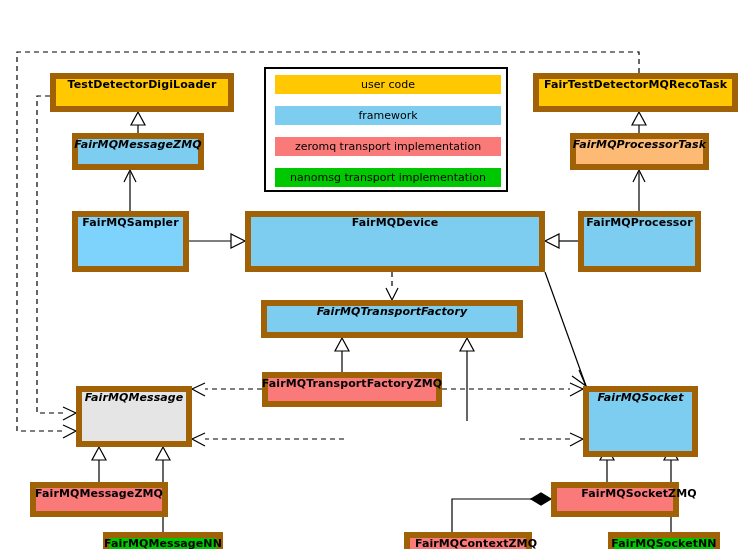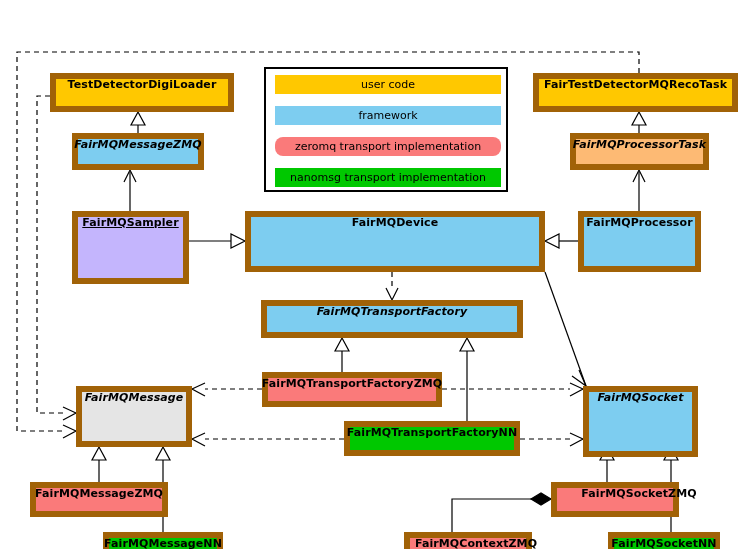--- a/index.html
+++ b/index.html
@@ -180,37 +180,37 @@
     </g>
   </svg>
 
   <div id="legend" style="left:264px; top:31px; width:244px; height:125px;">
     <div class="legend-row" style="left:9px; top:6px; width:226px; height:19px; background:#FFC800;">
       <span>user code</span>
     </div>
     <div class="legend-row" style="left:9px; top:37px; width:226px; height:19px; background:#7DCDF0;">
       <span>framework</span>
     </div>
-    <div class="legend-row" style="left:9px; top:68px; width:226px; height:19px; background:#FA7A7A;border-radius:8px;">
+    <div class="legend-row" style="left:9px; top:68px; width:226px; height:19px; background:#FA7A7A;">
       <span>zeromq transport implementation</span>
     </div>
     <div class="legend-row" style="left:9px; top:99px; width:226px; height:19px; background:#00C800;">
       <span>nanomsg transport implementation</span>
     </div>
   </div>
 
   <div class="node" style="left:50px; top:37px; width:184px; height:39px; background:#FFC800;">
     <span class="label">TestDetectorDigiLoader</span>
   </div>
 
   <div class="node abstract" style="left:72px; top:97px; width:132px; height:37px; background:#7DCDF0;">
     <span class="label">FairMQMessageZMQ</span>
   </div>
 
-  <div class="node" style="left:72px; top:175px; width:117px; height:73px; background:#c4b5fd;text-decoration:underline;">
+  <div class="node" style="left:72px; top:175px; width:117px; height:61px; background:#7dd3fc;">
     <span class="label">FairMQSampler</span>
   </div>
 
   <div class="node" style="left:245px; top:175px; width:300px; height:61px; background:#7DCDF0;">
     <span class="label">FairMQDevice</span>
   </div>
 
   <div class="node" style="left:533px; top:37px; width:205px; height:39px; background:#FFC800;">
     <span class="label">FairTestDetectorMQRecoTask</span>
   </div>
@@ -224,23 +224,20 @@
   </div>
 
   <div class="node abstract" style="left:261px; top:264px; width:262px; height:38px; background:#7DCDF0;">
     <span class="label">FairMQTransportFactory</span>
   </div>
 
   <div class="node" style="left:262px; top:336px; width:180px; height:35px; background:#FA7A7A;">
     <span class="label">FairMQTransportFactoryZMQ</span>
   </div>
 
-  <div class="node" style="left:344px; top:385px; width:176px; height:35px; background:#00C800;">
-    <span class="label">FairMQTransportFactoryNN</span>
-  </div>
 
   <div class="node abstract" style="left:76px; top:350px; width:116px; height:61px; background:#e5e5e5;">
     <span class="label">FairMQMessage</span>
   </div>
 
   <div class="node abstract" style="left:583px; top:350px; width:115px; height:71px; background:#7DCDF0;">
     <span class="label">FairMQSocket</span>
   </div>
 
   <div class="node" style="left:103px; top:496px; width:120px; height:35px; background:#00C800;">

